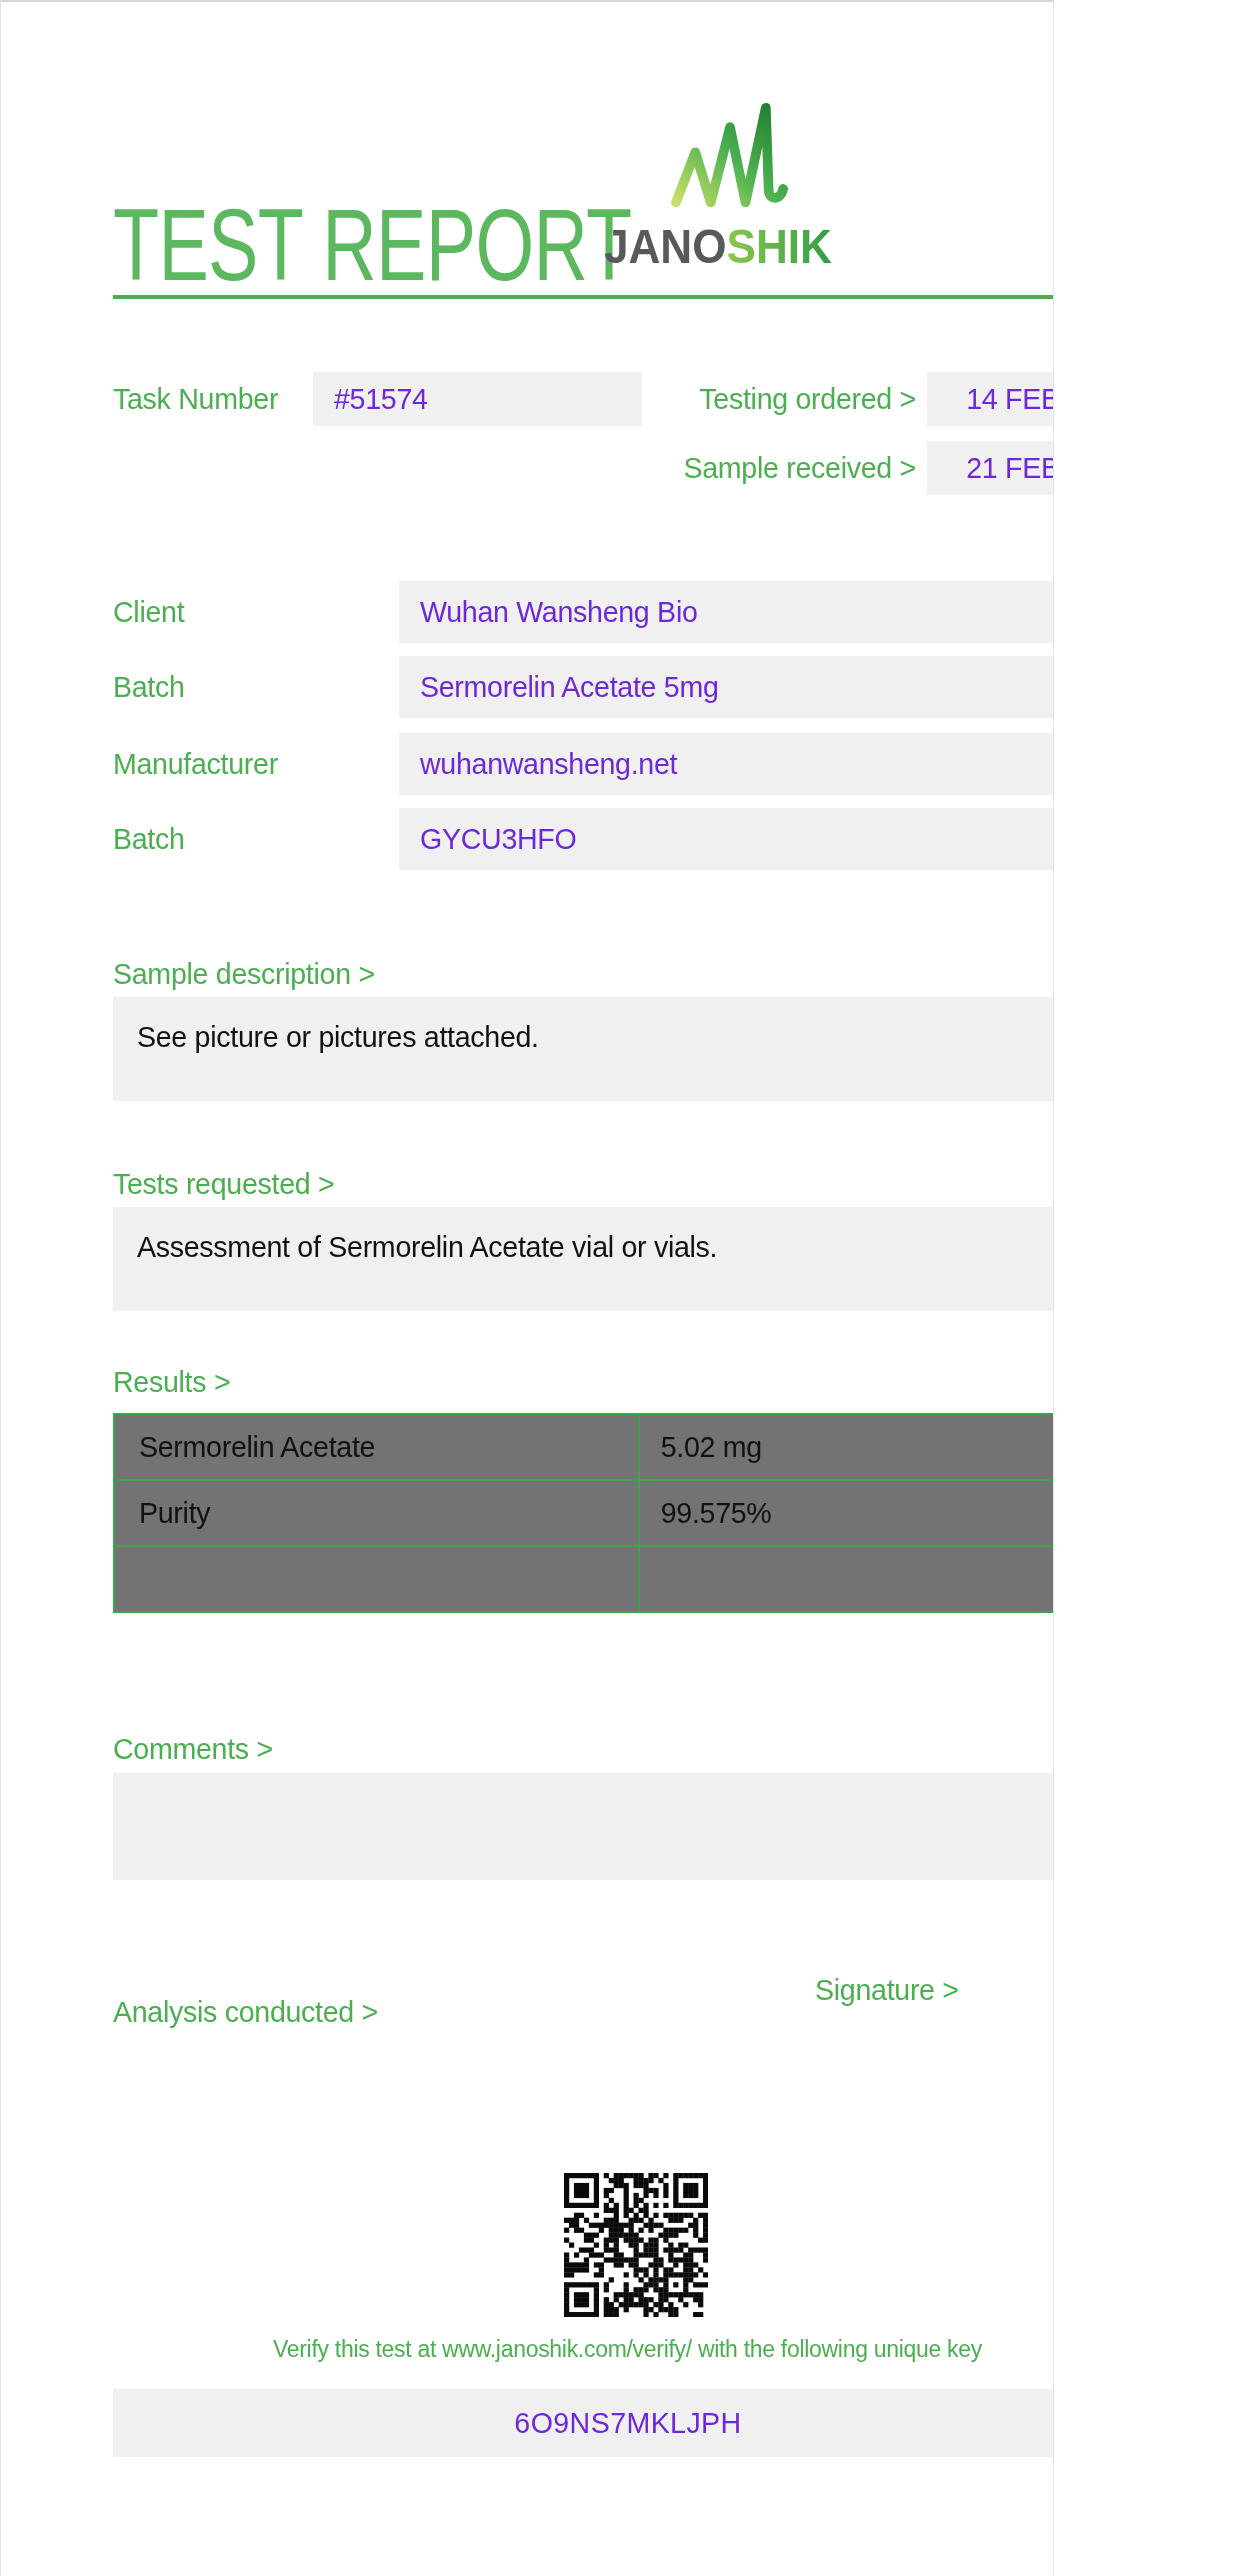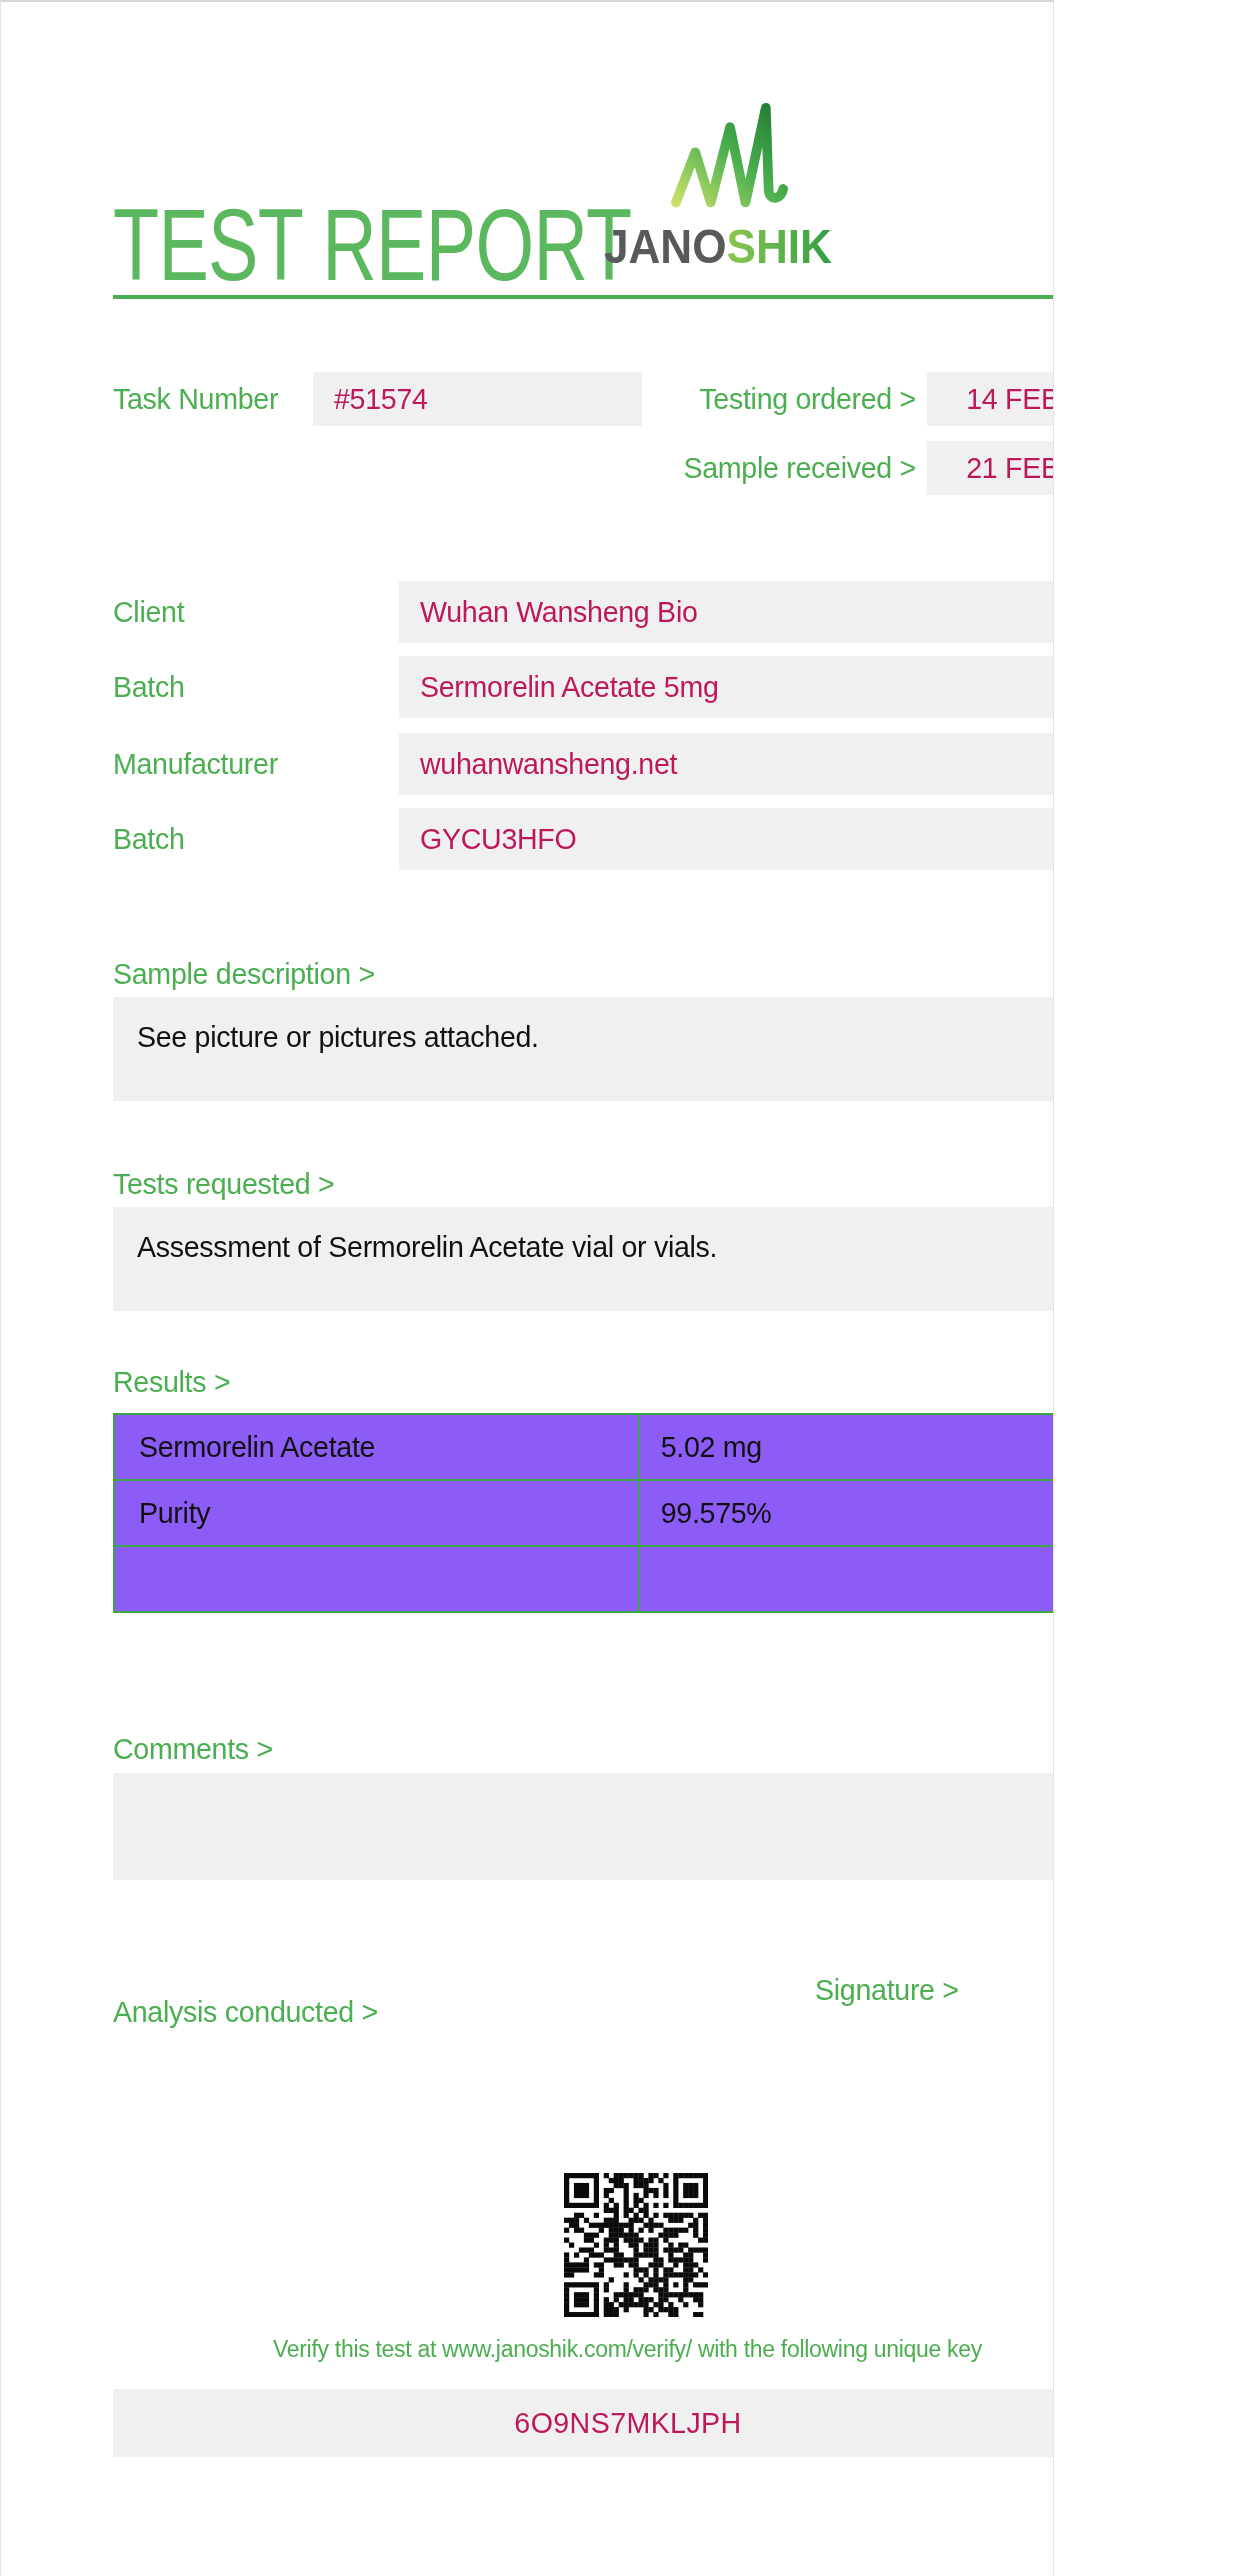--- a/index.html
+++ b/index.html
@@ -34,41 +34,41 @@
     -webkit-background-clip:text;background-clip:text;color:transparent;
   }
   .contact{
     left:855px;top:216px;width:299px;
     font-size:28.6px;line-height:35px;color:#3c3c3c;text-align:center;
     letter-spacing:-0.4px;white-space:nowrap;
   }
   .rule{left:112px;top:293px;width:1030px;height:4.3px;background:#4bae50;}
   
   .glabel{color:#4bae50;font-size:28.6px;letter-spacing:-0.3px;white-space:nowrap;}
-  .gbox{background:#f0f0f0;box-sizing:border-box;font-size:28.6px;color:#be185d;letter-spacing:-0.3px;}
+  .gbox{background:#f0f0f0;box-sizing:border-box;font-size:28.6px;color:#6d28d9;letter-spacing:-0.3px;}
   .vcenter{display:flex;align-items:center;}
   .hcenter{justify-content:center;text-align:center;}
   
   .task-label{left:112px;top:370px;height:54px;}
   .task-box{left:312px;top:370px;width:329px;height:54px;padding-left:21px;}
   .ordered-label{top:370px;height:54px;left:658px;width:257px;justify-content:flex-end;}
   .ordered-box{left:926px;top:370px;width:216px;height:54px;}
   .received-label{top:439px;height:54px;left:658px;width:257px;justify-content:flex-end;}
   .received-box{left:926px;top:439px;width:216px;height:54px;}
   
   .info-label{left:112px;height:62px;}
   .info-box{left:398px;width:744px;height:62px;padding-left:21px;}
   
   .sec-box{left:112px;width:1030px;background:#f0f0f0;box-sizing:border-box;
     font-size:28.6px;color:#111;letter-spacing:-0.3px;padding:24px 24px 0 24px;}
   
   .results-table{left:112px;top:1411px;width:1030px;border-collapse:collapse;}
   .results-table td{
     border:2.6px solid #3aa746;height:64px;font-size:28.6px;color:#111;
-    letter-spacing:-0.3px;padding:0 0 0 24px;background:#8b5cf6;
+    letter-spacing:-0.3px;padding:0 0 0 24px;background:#737373;
   }
   .results-table td.val{width:506px;padding-left:21px;}
   .results-table td.name{width:524px;}
   
   .analysis-label{left:112px;top:1980px;height:60px;}
   .analysis-box{left:393px;top:1980px;width:230px;height:60px;}
   .sig-label{left:814px;top:1967px;height:43px;}
   
   .verify-line{left:0;top:2334px;width:1253px;text-align:center;font-size:23px;}
   .key-box{left:112px;top:2387px;width:1030px;height:68px;letter-spacing:0.4px;}

